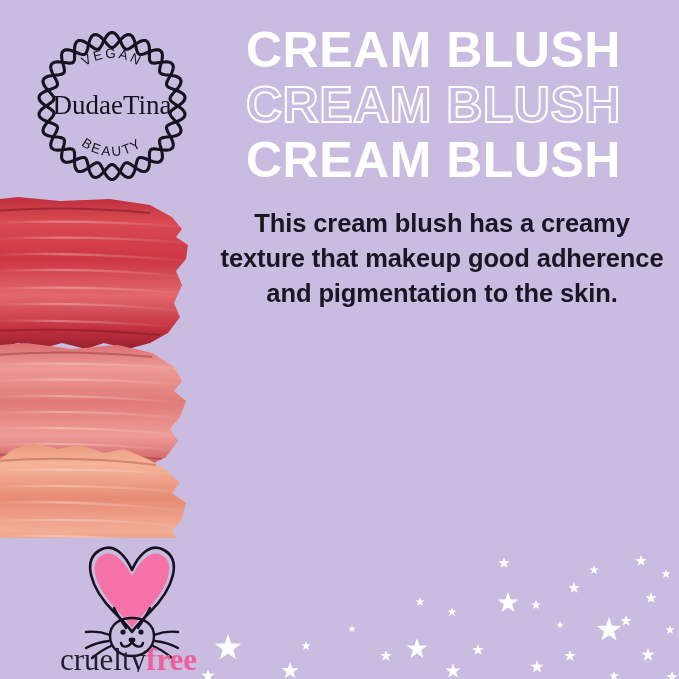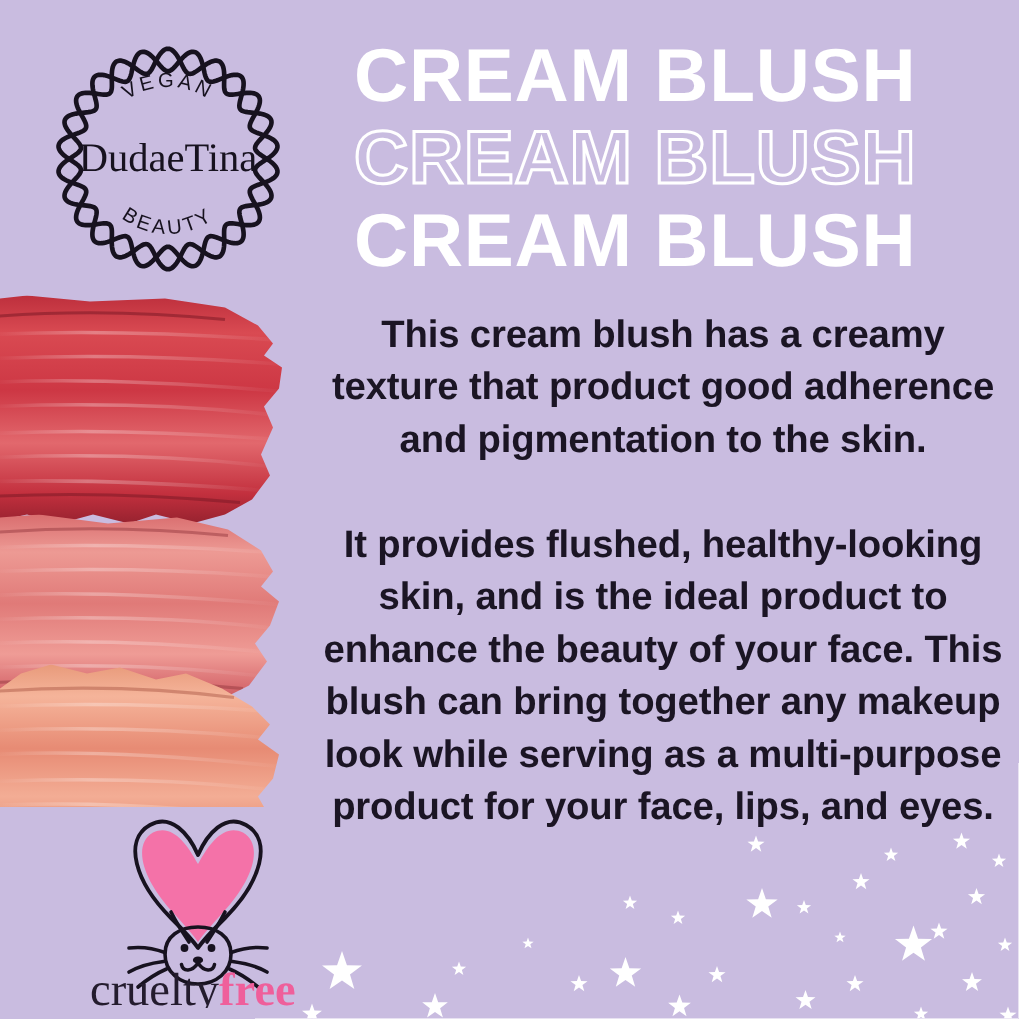--- a/index.html
+++ b/index.html
@@ -41,21 +41,21 @@
   }
   .logo-txt-name {
     font-family: "Liberation Serif", serif;
     font-size: 27px;
     fill: #17121f;
   }
 
   
   #hero-title {
     position: absolute;
-    left: 236px;
+    left: 246px;
     top: 23px;
     width: 420px;
   }
   .hero-line {
     font-family: "Liberation Sans", sans-serif;
     font-weight: bold;
     font-size: 50px;
     line-height: 55px;
     letter-spacing: 0.5px;
     white-space: nowrap;
@@ -280,23 +280,22 @@
           <g stroke="#a65240" stroke-opacity="0.45" stroke-width="2" fill="none">
             <path d="M-5,20 Q76,14 156,24"></path>
             <path d="M-5,122 Q78,118 164,126"></path>
           </g>
         </g>
       </g>
     </svg>
   </div>
 
   <div id="description">
-    <p>This cream blush has a creamy texture that product good adherence and pigmentation to the skin.</p>
+    <p>This cream blush has a creamy texture that makeup good adherence and pigmentation to the skin.</p>
     <div class="para-gap"></div>
-    <p>It provides flushed, healthy-looking skin, and is the ideal product to enhance the beauty of your face. This blush can bring together any makeup look while serving as a multi-purpose product for your face, lips, and eyes.</p>
   </div>
 
   <div id="cruelty-free-badge">
     <svg viewBox="0 0 180 136" width="180" height="136">
 
       <g>
         <path d="M62 76 C 38 52, 30 24, 48 14 C 62 6, 74 20, 80 34
                  C 86 20, 98 6, 112 14 C 130 24, 122 52, 98 76
                  C 90 84, 84 90, 80 96 C 76 90, 70 84, 62 76 Z" fill="none" stroke="#17121f" stroke-width="2.6" stroke-linejoin="round"></path>
         <path d="M64 73 C 43 51, 36 27, 50 19 C 62 13, 72 25, 80 40

